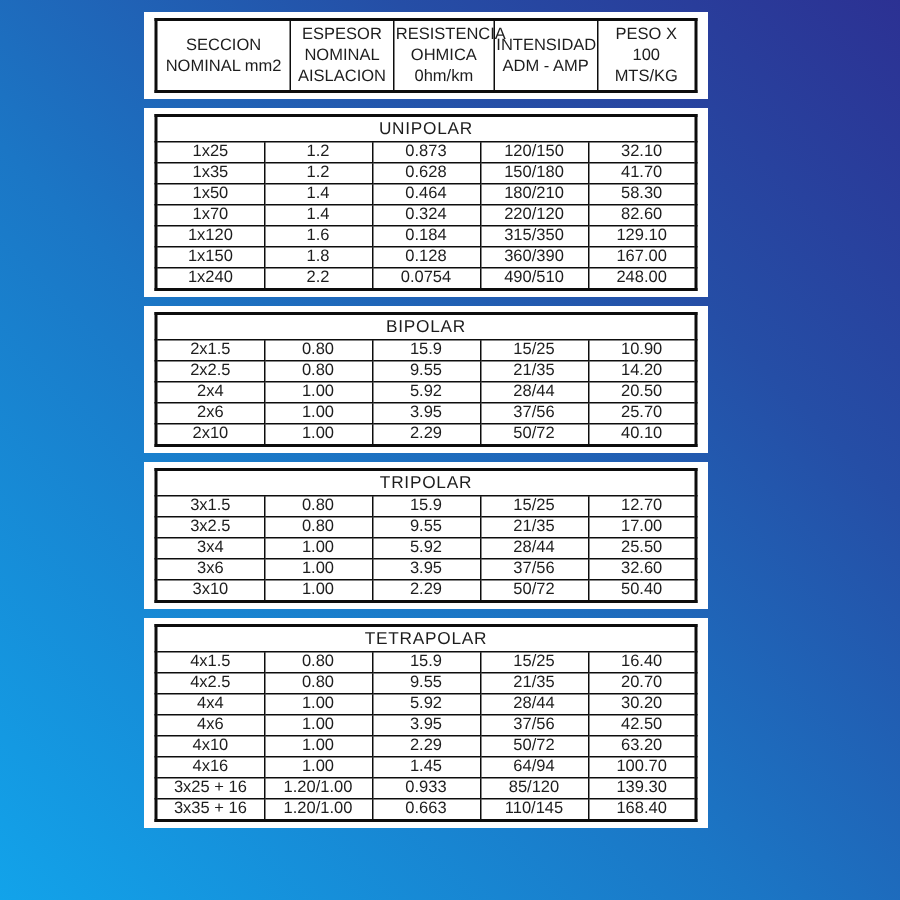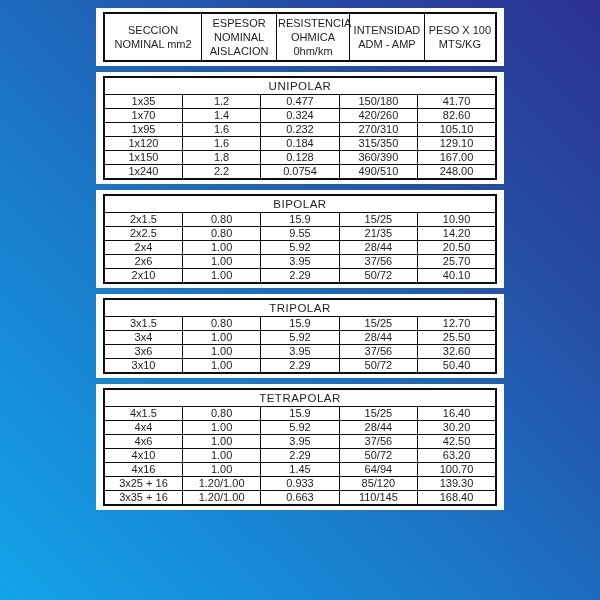--- a/index.html
+++ b/index.html
@@ -10,21 +10,21 @@
     width: 600px;
     height: 600px;
     overflow: hidden;
     background: linear-gradient(225deg, #2c3193 0%, #254ea6 28%, #1b76c5 58%, #12a3ea 100%);
     font-family: "Liberation Sans", sans-serif;
   }
   .sheet {
     position: absolute;
     left: 96px;
     top: 8px;
-    width: 408px;
+    width: 376px;
     display: flex;
     flex-direction: column;
     gap: 6px;
   }
   .block {
     background: #ffffff;
     padding: 4px 7px;
   }
   table.tbl {
     width: 100%;
@@ -77,39 +77,46 @@
     </table>
   </div>
   <div id="sections" style="display: flex; flex-direction: column; gap: 6px;">
       <div class="block">
         <table class="tbl">
           <tbody>
             <tr>
               <td colspan="5" class="title-cell">UNIPOLAR</td>
             </tr>
             <tr>
+              <td class="data-cell" style="width: 25%;">1x25</td>
+              <td class="data-cell" style="width: 19.1%;">1.2</td>
+              <td class="data-cell" style="width: 18.6%;">0.873</td>
+              <td class="data-cell" style="width: 19.1%;">120/150</td>
+              <td class="data-cell" style="width: 18.1%;">32.10</td>
+            </tr>
+            <tr>
               <td class="data-cell" style="width: 25%;">1x35</td>
               <td class="data-cell" style="width: 19.1%;">1.2</td>
-              <td class="data-cell" style="width: 18.6%;">0.477</td>
+              <td class="data-cell" style="width: 18.6%;">0.628</td>
               <td class="data-cell" style="width: 19.1%;">150/180</td>
               <td class="data-cell" style="width: 18.1%;">41.70</td>
+            </tr>
+            <tr>
+              <td class="data-cell" style="width: 25%;">1x50</td>
+              <td class="data-cell" style="width: 19.1%;">1.4</td>
+              <td class="data-cell" style="width: 18.6%;">0.464</td>
+              <td class="data-cell" style="width: 19.1%;">180/210</td>
+              <td class="data-cell" style="width: 18.1%;">58.30</td>
             </tr>
             <tr>
               <td class="data-cell" style="width: 25%;">1x70</td>
               <td class="data-cell" style="width: 19.1%;">1.4</td>
               <td class="data-cell" style="width: 18.6%;">0.324</td>
-              <td class="data-cell" style="width: 19.1%;">420/260</td>
+              <td class="data-cell" style="width: 19.1%;">220/120</td>
               <td class="data-cell" style="width: 18.1%;">82.60</td>
-            </tr>
-            <tr>
-              <td class="data-cell" style="width: 25%;">1x95</td>
-              <td class="data-cell" style="width: 19.1%;">1.6</td>
-              <td class="data-cell" style="width: 18.6%;">0.232</td>
-              <td class="data-cell" style="width: 19.1%;">270/310</td>
-              <td class="data-cell" style="width: 18.1%;">105.10</td>
             </tr>
             <tr>
               <td class="data-cell" style="width: 25%;">1x120</td>
               <td class="data-cell" style="width: 19.1%;">1.6</td>
               <td class="data-cell" style="width: 18.6%;">0.184</td>
               <td class="data-cell" style="width: 19.1%;">315/350</td>
               <td class="data-cell" style="width: 18.1%;">129.10</td>
             </tr>
             <tr>
               <td class="data-cell" style="width: 25%;">1x150</td>
@@ -179,20 +186,27 @@
               <td colspan="5" class="title-cell">TRIPOLAR</td>
             </tr>
             <tr>
               <td class="data-cell" style="width: 25%;">3x1.5</td>
               <td class="data-cell" style="width: 19.1%;">0.80</td>
               <td class="data-cell" style="width: 18.6%;">15.9</td>
               <td class="data-cell" style="width: 19.1%;">15/25</td>
               <td class="data-cell" style="width: 18.1%;">12.70</td>
             </tr>
             <tr>
+              <td class="data-cell" style="width: 25%;">3x2.5</td>
+              <td class="data-cell" style="width: 19.1%;">0.80</td>
+              <td class="data-cell" style="width: 18.6%;">9.55</td>
+              <td class="data-cell" style="width: 19.1%;">21/35</td>
+              <td class="data-cell" style="width: 18.1%;">17.00</td>
+            </tr>
+            <tr>
               <td class="data-cell" style="width: 25%;">3x4</td>
               <td class="data-cell" style="width: 19.1%;">1.00</td>
               <td class="data-cell" style="width: 18.6%;">5.92</td>
               <td class="data-cell" style="width: 19.1%;">28/44</td>
               <td class="data-cell" style="width: 18.1%;">25.50</td>
             </tr>
             <tr>
               <td class="data-cell" style="width: 25%;">3x6</td>
               <td class="data-cell" style="width: 19.1%;">1.00</td>
               <td class="data-cell" style="width: 18.6%;">3.95</td>
@@ -214,20 +228,27 @@
           <tbody>
             <tr>
               <td colspan="5" class="title-cell">TETRAPOLAR</td>
             </tr>
             <tr>
               <td class="data-cell" style="width: 25%;">4x1.5</td>
               <td class="data-cell" style="width: 19.1%;">0.80</td>
               <td class="data-cell" style="width: 18.6%;">15.9</td>
               <td class="data-cell" style="width: 19.1%;">15/25</td>
               <td class="data-cell" style="width: 18.1%;">16.40</td>
+            </tr>
+            <tr>
+              <td class="data-cell" style="width: 25%;">4x2.5</td>
+              <td class="data-cell" style="width: 19.1%;">0.80</td>
+              <td class="data-cell" style="width: 18.6%;">9.55</td>
+              <td class="data-cell" style="width: 19.1%;">21/35</td>
+              <td class="data-cell" style="width: 18.1%;">20.70</td>
             </tr>
             <tr>
               <td class="data-cell" style="width: 25%;">4x4</td>
               <td class="data-cell" style="width: 19.1%;">1.00</td>
               <td class="data-cell" style="width: 18.6%;">5.92</td>
               <td class="data-cell" style="width: 19.1%;">28/44</td>
               <td class="data-cell" style="width: 18.1%;">30.20</td>
             </tr>
             <tr>
               <td class="data-cell" style="width: 25%;">4x6</td>

